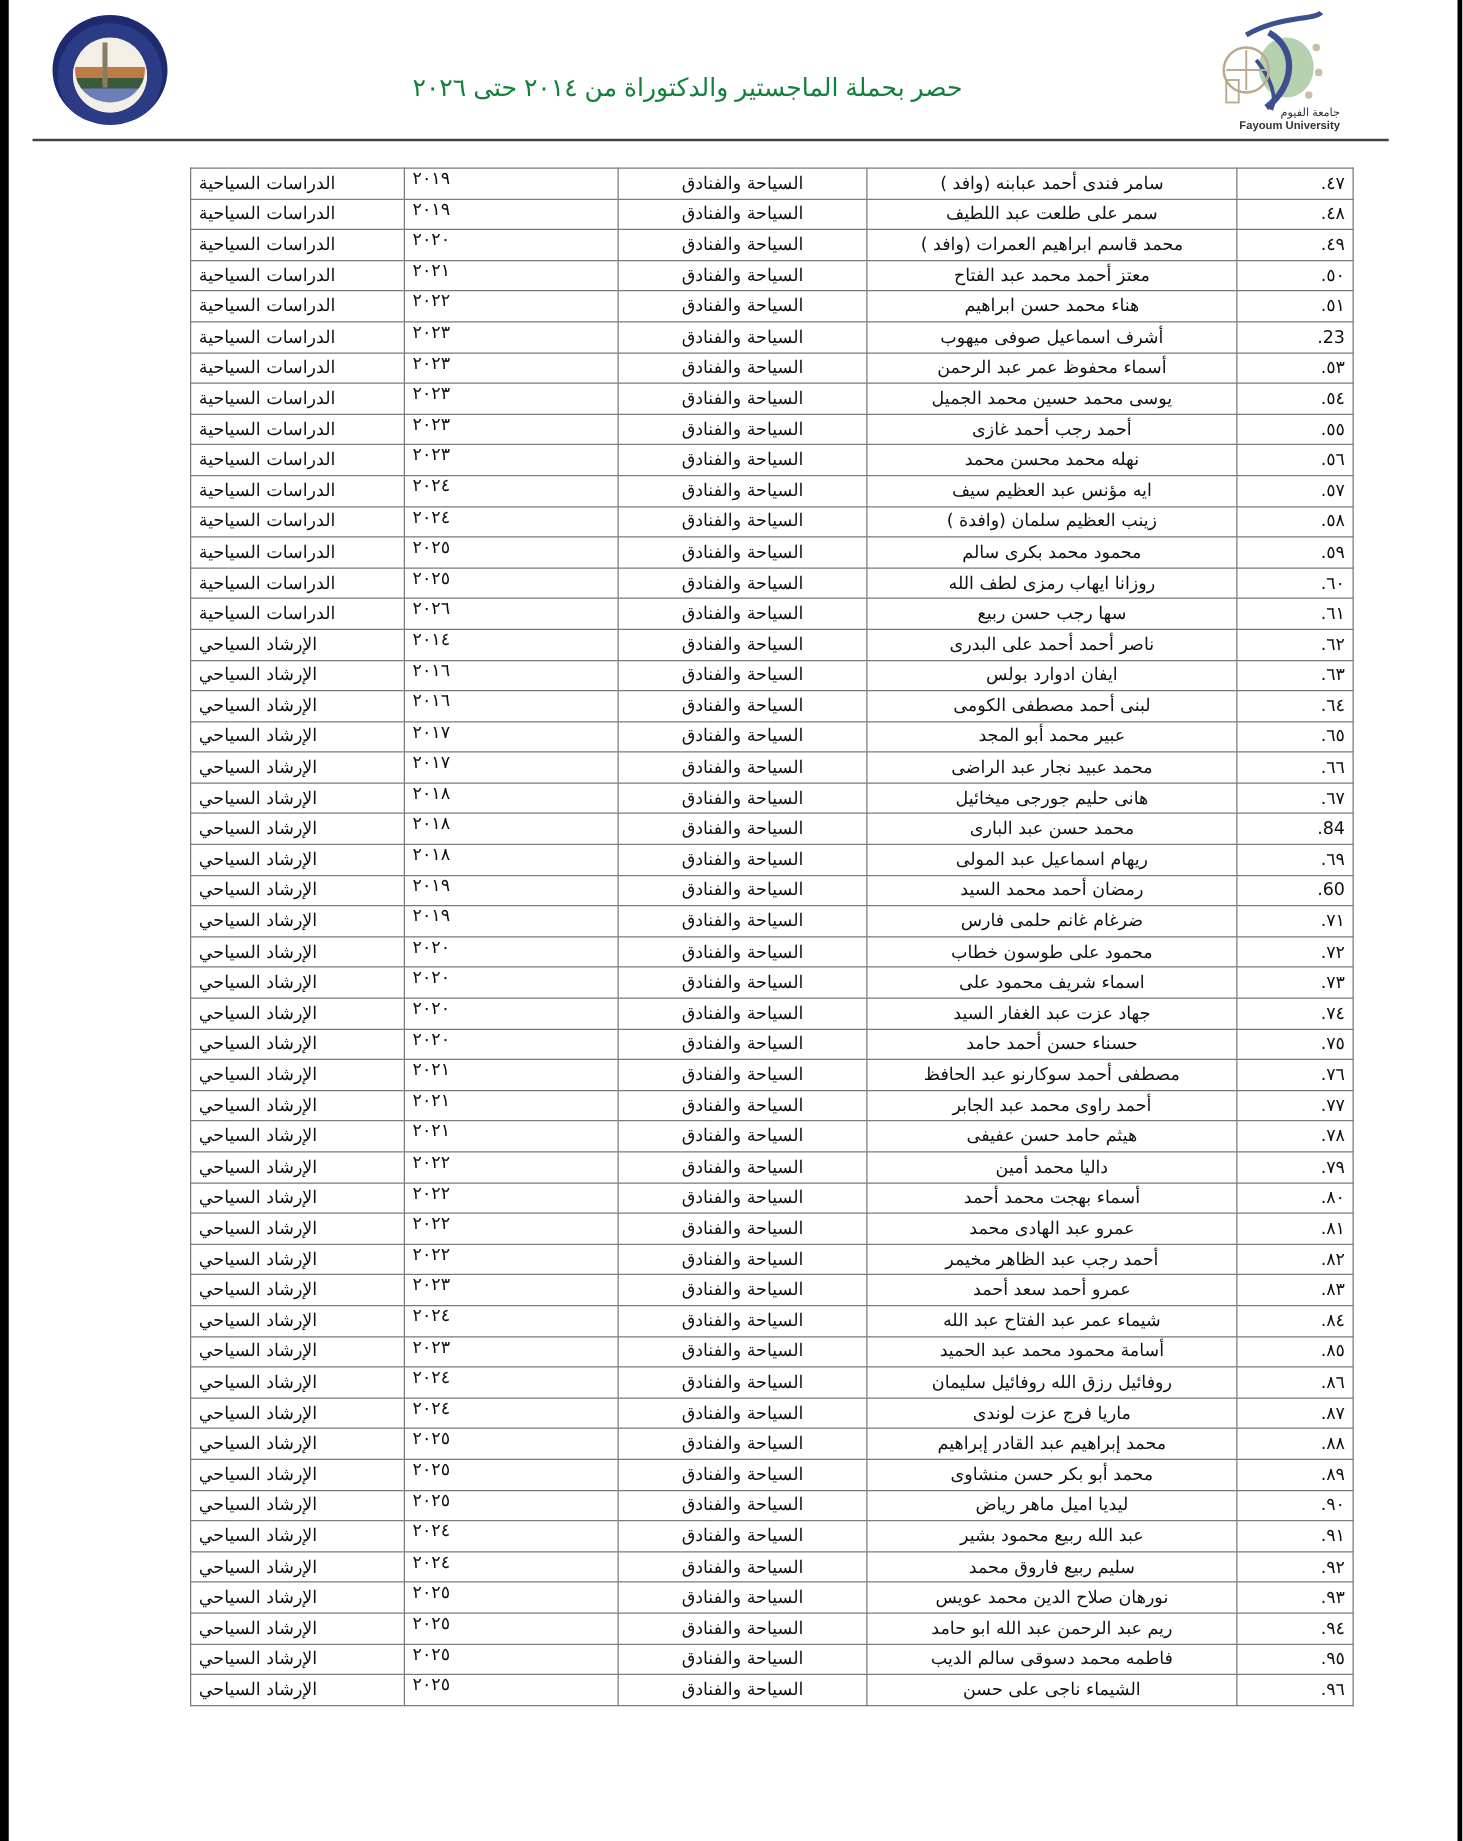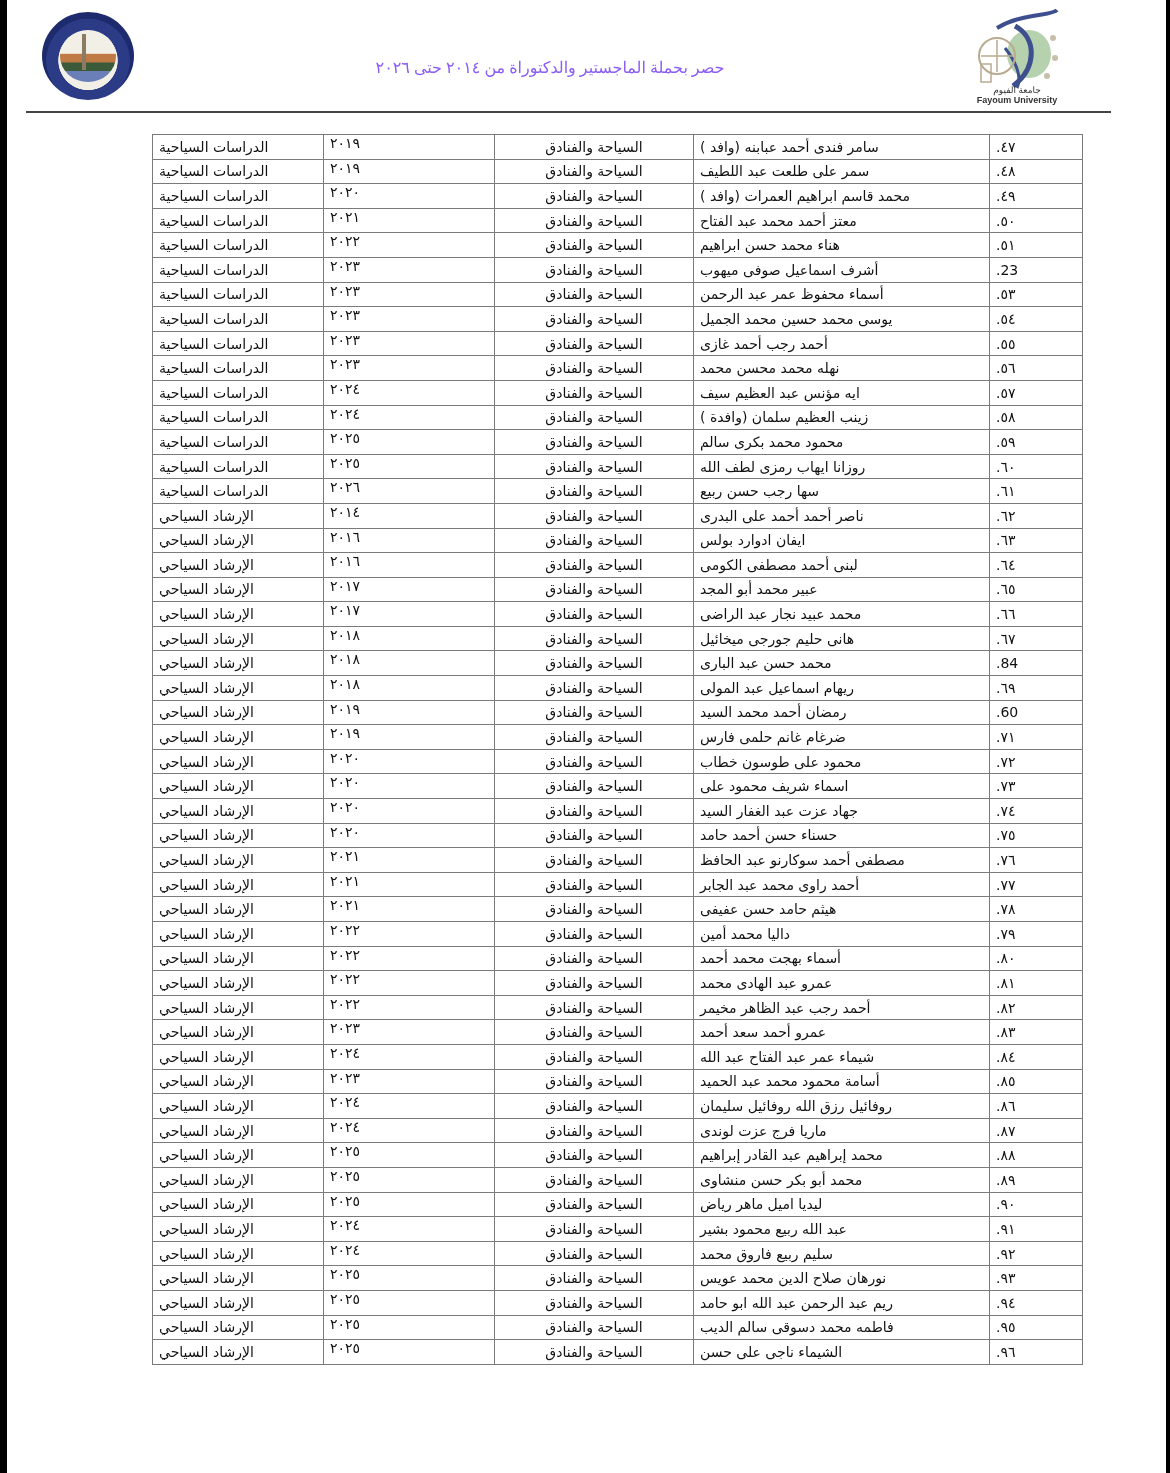--- a/index.html
+++ b/index.html
@@ -21,47 +21,47 @@
     position: absolute; left: 18px; top: 18px; width: 56px; height: 52px; border-radius: 50%;
     background: linear-gradient(180deg, #f2efe6 0 45%, #c07a46 46% 62%, #3b5a3a 63% 78%, #6a7fb8 79% 100%);
   }
   .logo-left .minaret {
     position: absolute; left: 40px; top: 22px; width: 4px; height: 36px; background: #8b7b63;
   }
   .logo-right {
     position: absolute; left: 967px; top: 8px; width: 100px; height: 98px;
   }
   .logo-right-caption {
-    position: absolute; left: 962px; top: 85px; width: 110px; text-align: center;
+    position: absolute; left: 962px; top: 85px; width: 110px; text-align: right;
     font-family: "Liberation Sans", sans-serif; font-size: 9px; font-weight: bold; color: #333;
     line-height: 10px;
   }
   .title {
     position: absolute; left: 300px; top: 58px; width: 500px; text-align: center;
-    direction: rtl; font-size: 16px; color: #8b5cf6;
-    font-family: Liberation Serif, serif;
+    direction: rtl; font-size: 20px; color: #15803d;
+    font-family: Liberation Sans, sans-serif;
   }
   .header-rule {
     position: absolute; left: 26px; top: 111px; width: 1085px; height: 2px; background: #444;
   }
 
   table.roster {
     position: absolute; left: 152px; top: 134px;
     border-collapse: collapse; direction: rtl;
     table-layout: fixed;
   }
   table.roster td {
     border: 1.5px solid #7a7a7a;
     height: 23.6px; padding: 0 6px; font-size: 14px; line-height: 16px;
     white-space: nowrap; overflow: hidden;
     font-family: "DejaVu Sans", sans-serif; color: #111;
   }
-  td.c-num { width: 80px; text-align: left; }
+  td.c-num { width: 80px; text-align: right; }
   td.c-num span { display: inline-block; }
-  td.c-name { width: 283px; text-align: left; }
+  td.c-name { width: 283px; text-align: center; }
   td.c-fac { width: 186px; text-align: center; margin-left: 19px; }
   td.c-year { width: 158px; text-align: left; font-size: 10px; vertical-align: top; padding-top: 2px; }
   td.c-dept { width: 158px; text-align: left; }
 </style>
 </head>
 <body>
 
 <div class="edge-left"></div>
 <div class="edge-right"></div>
 

